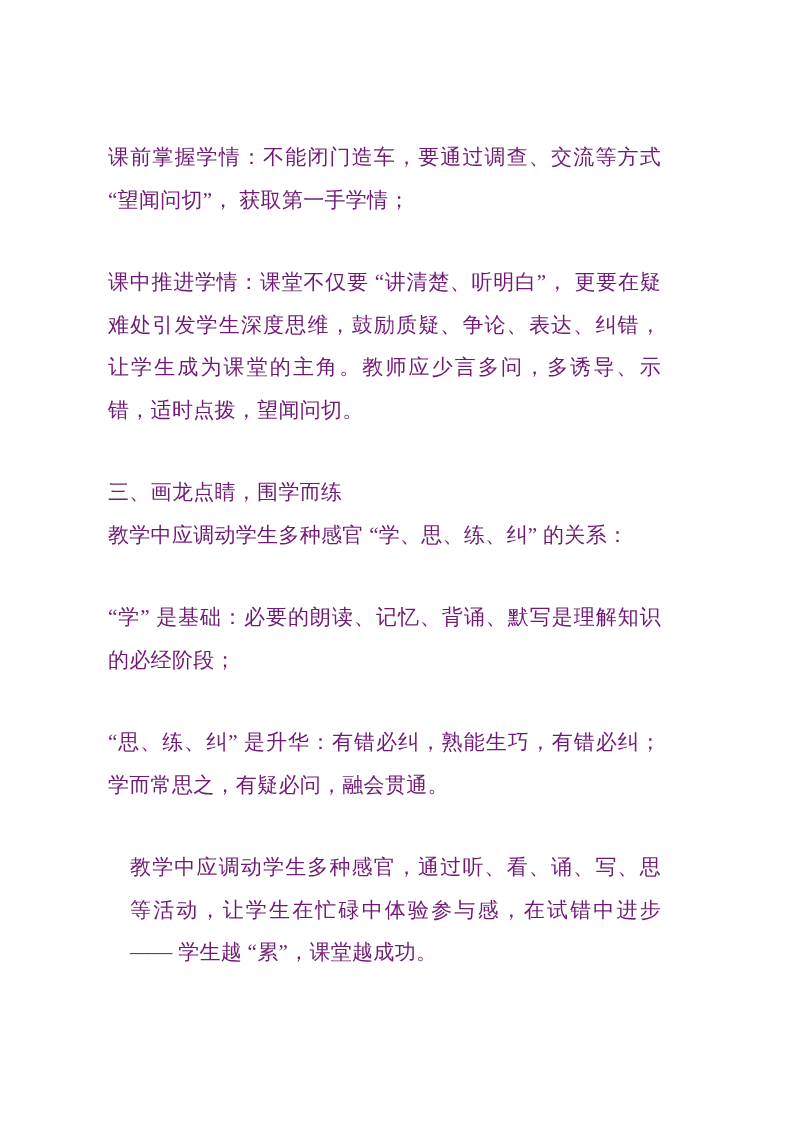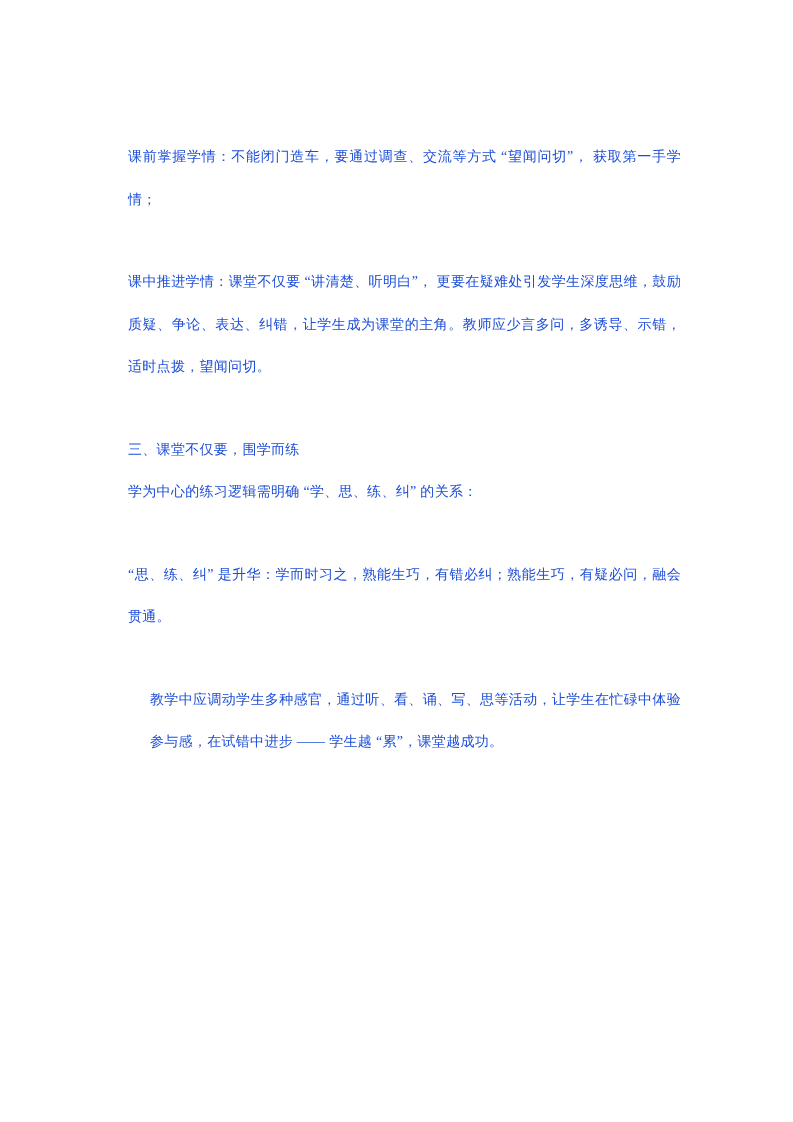--- a/index.html
+++ b/index.html
@@ -9,26 +9,26 @@
   }
   .page {
     position: relative;
     width: 793px;
     height: 1122px;
     background: #ffffff;
     overflow: hidden;
   }
   .content {
     position: absolute;
-    left: 128px;
+    left: 108px;
     top: 136px;
     width: 553px;
-    color: #1d4ed8;
+    color: #701a75;
     font-family: "Liberation Serif", "DejaVu Serif", serif;
-    font-size: 14px;
+    font-size: 21px;
     line-height: 42.5px;
     text-align: justify;
     text-justify: inter-ideograph;
     letter-spacing: 0.3px;
   }
   .content p {
     margin: 0 0 40px 0;
   }
   .content p.heading {
     margin-bottom: 0;
@@ -38,18 +38,19 @@
     margin-left: 22px;
   }
 </style>
 </head>
 <body>
 
 <div class="page">
   <div class="content">
     <p>课前掌握学情：不能闭门造车，要通过调查、交流等方式 “望闻问切”， 获取第一手学情；</p>
     <p>课中推进学情：课堂不仅要 “讲清楚、听明白”， 更要在疑难处引发学生深度思维，鼓励质疑、争论、表达、纠错，让学生成为课堂的主角。教师应少言多问，多诱导、示错，适时点拨，望闻问切。</p>
-    <p class="heading">三、课堂不仅要，围学而练</p>
-    <p>学为中心的练习逻辑需明确 “学、思、练、纠” 的关系：</p>
-    <p>“思、练、纠” 是升华：学而时习之，熟能生巧，有错必纠；熟能生巧，有疑必问，融会贯通。</p>
+    <p class="heading">三、画龙点睛，围学而练</p>
+    <p>教学中应调动学生多种感官 “学、思、练、纠” 的关系：</p>
+    <p>“学” 是基础：必要的朗读、记忆、背诵、默写是理解知识的必经阶段；</p>
+    <p>“思、练、纠” 是升华：有错必纠，熟能生巧，有错必纠；学而常思之，有疑必问，融会贯通。</p>
     <p>教学中应调动学生多种感官，通过听、看、诵、写、思等活动，让学生在忙碌中体验参与感，在试错中进步 —— 学生越 “累”，课堂越成功。</p>
   </div>
 </div>
 
 </body></html>

